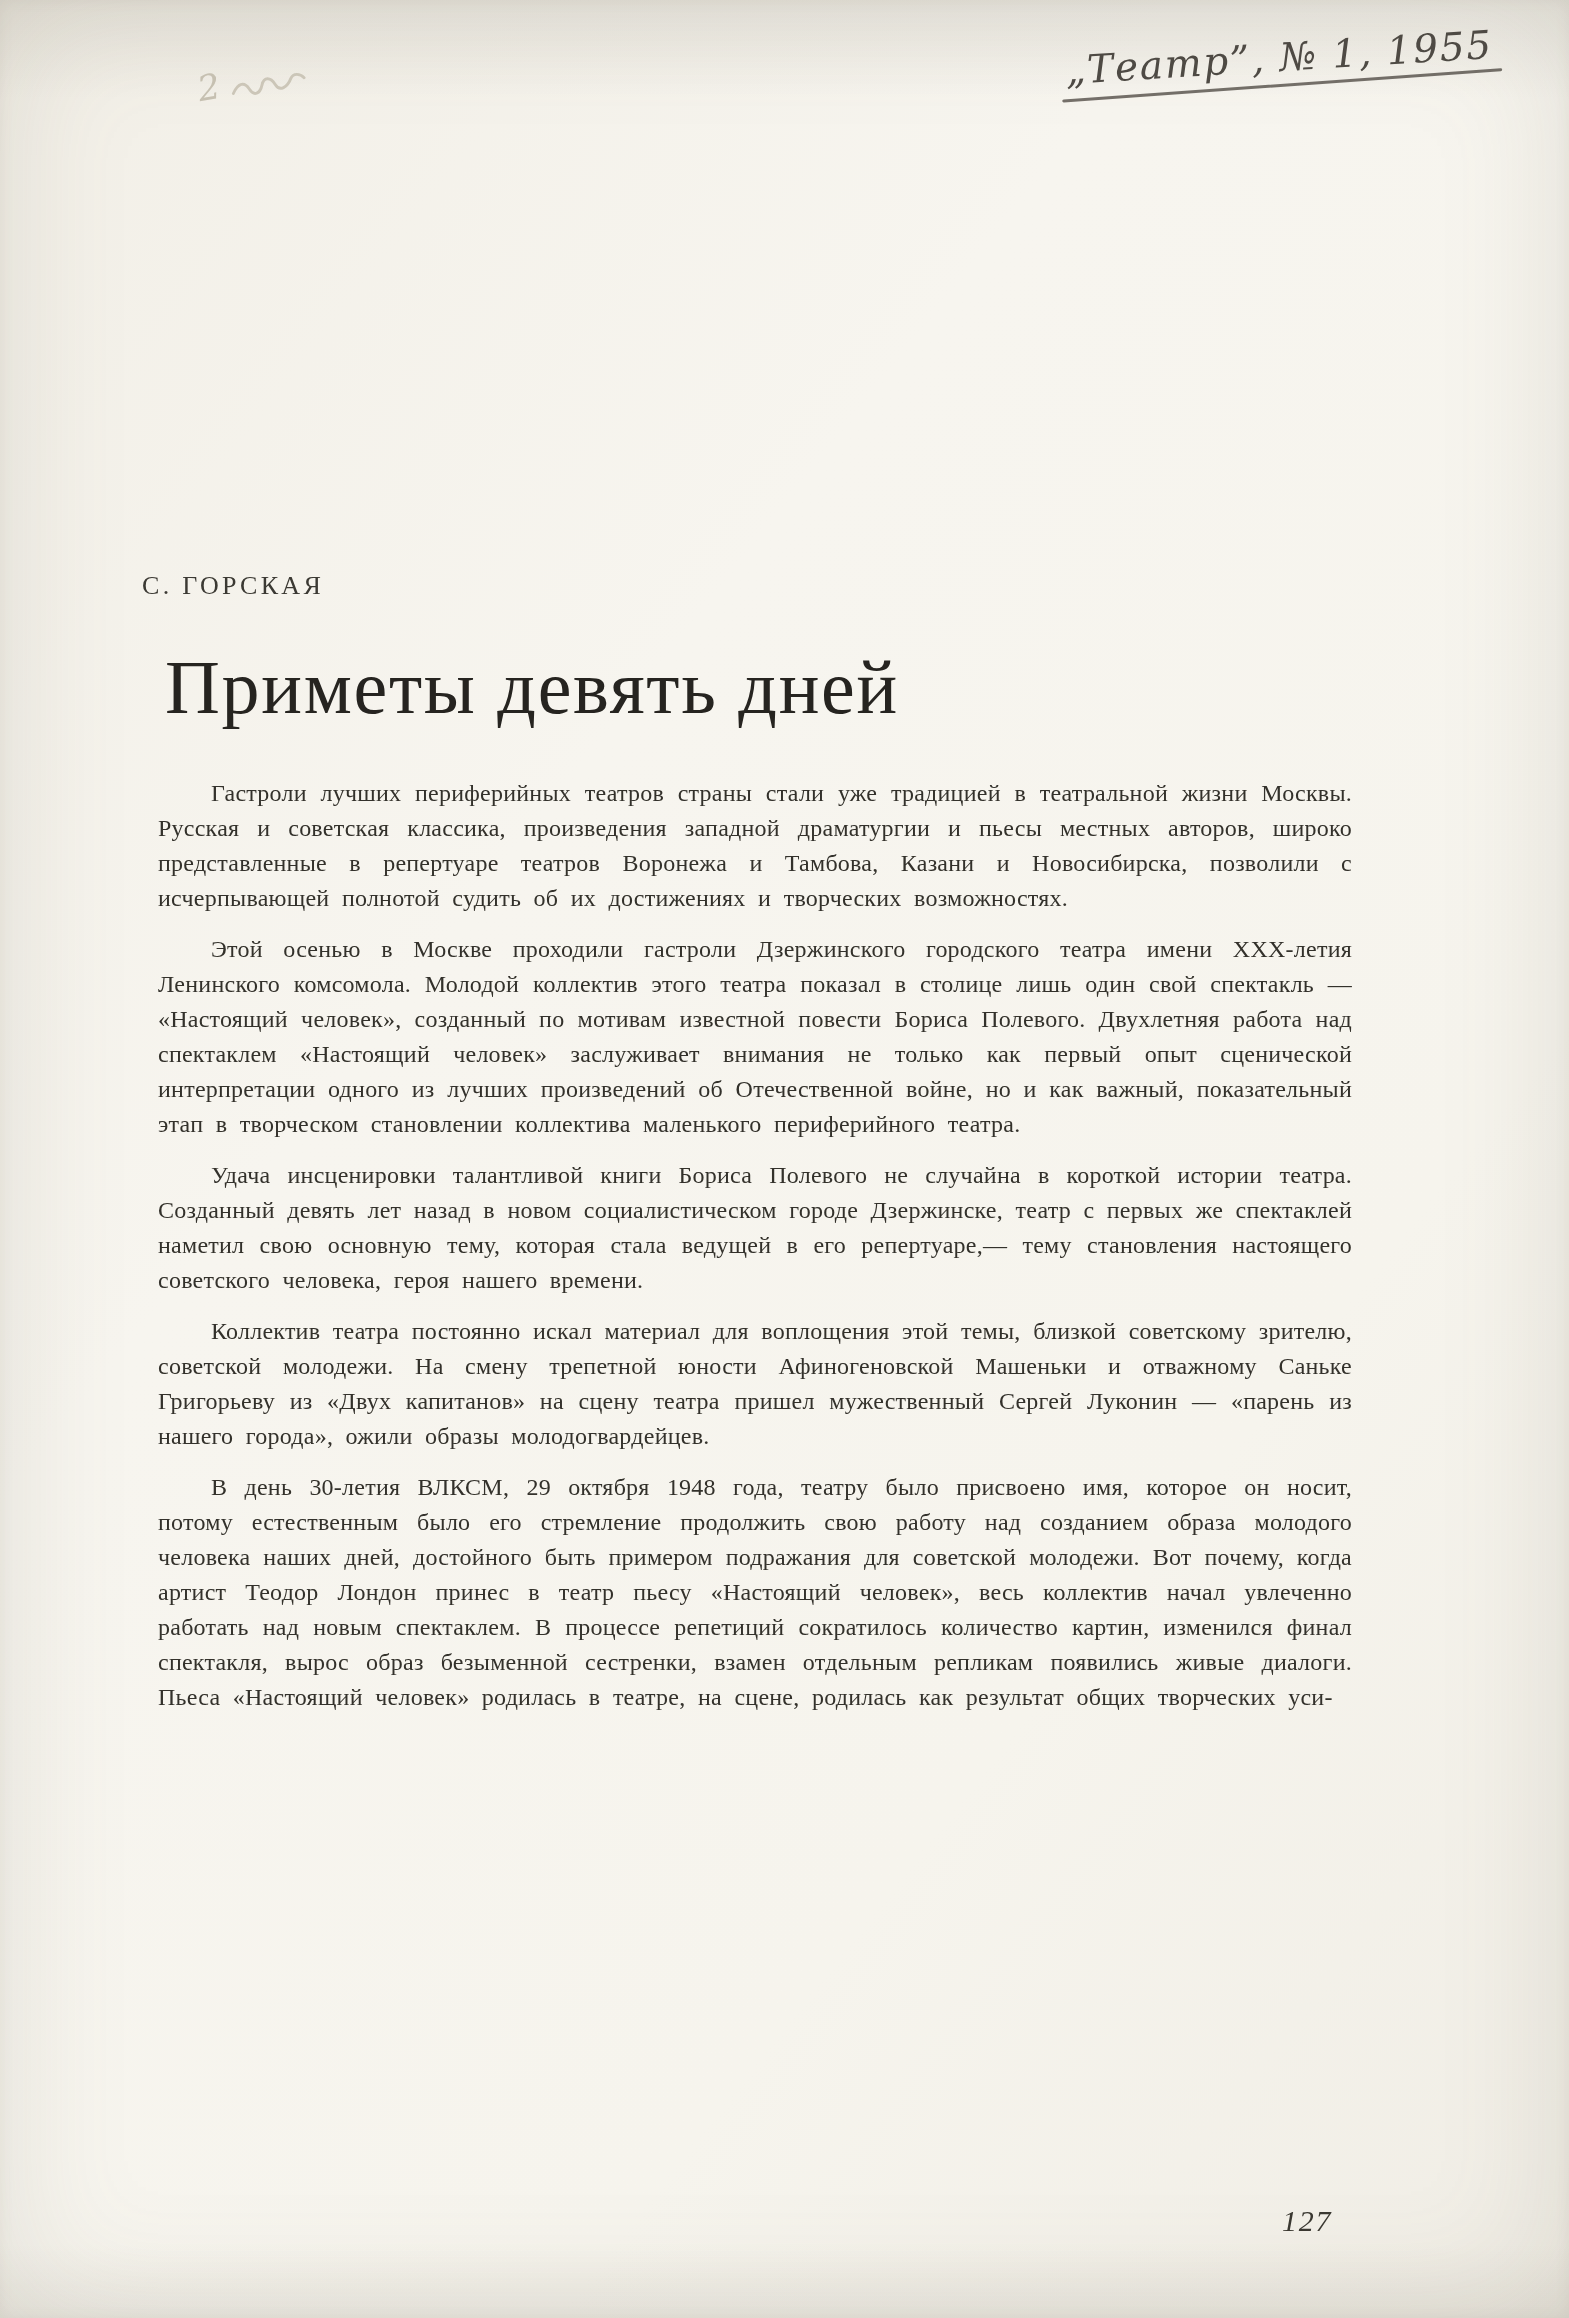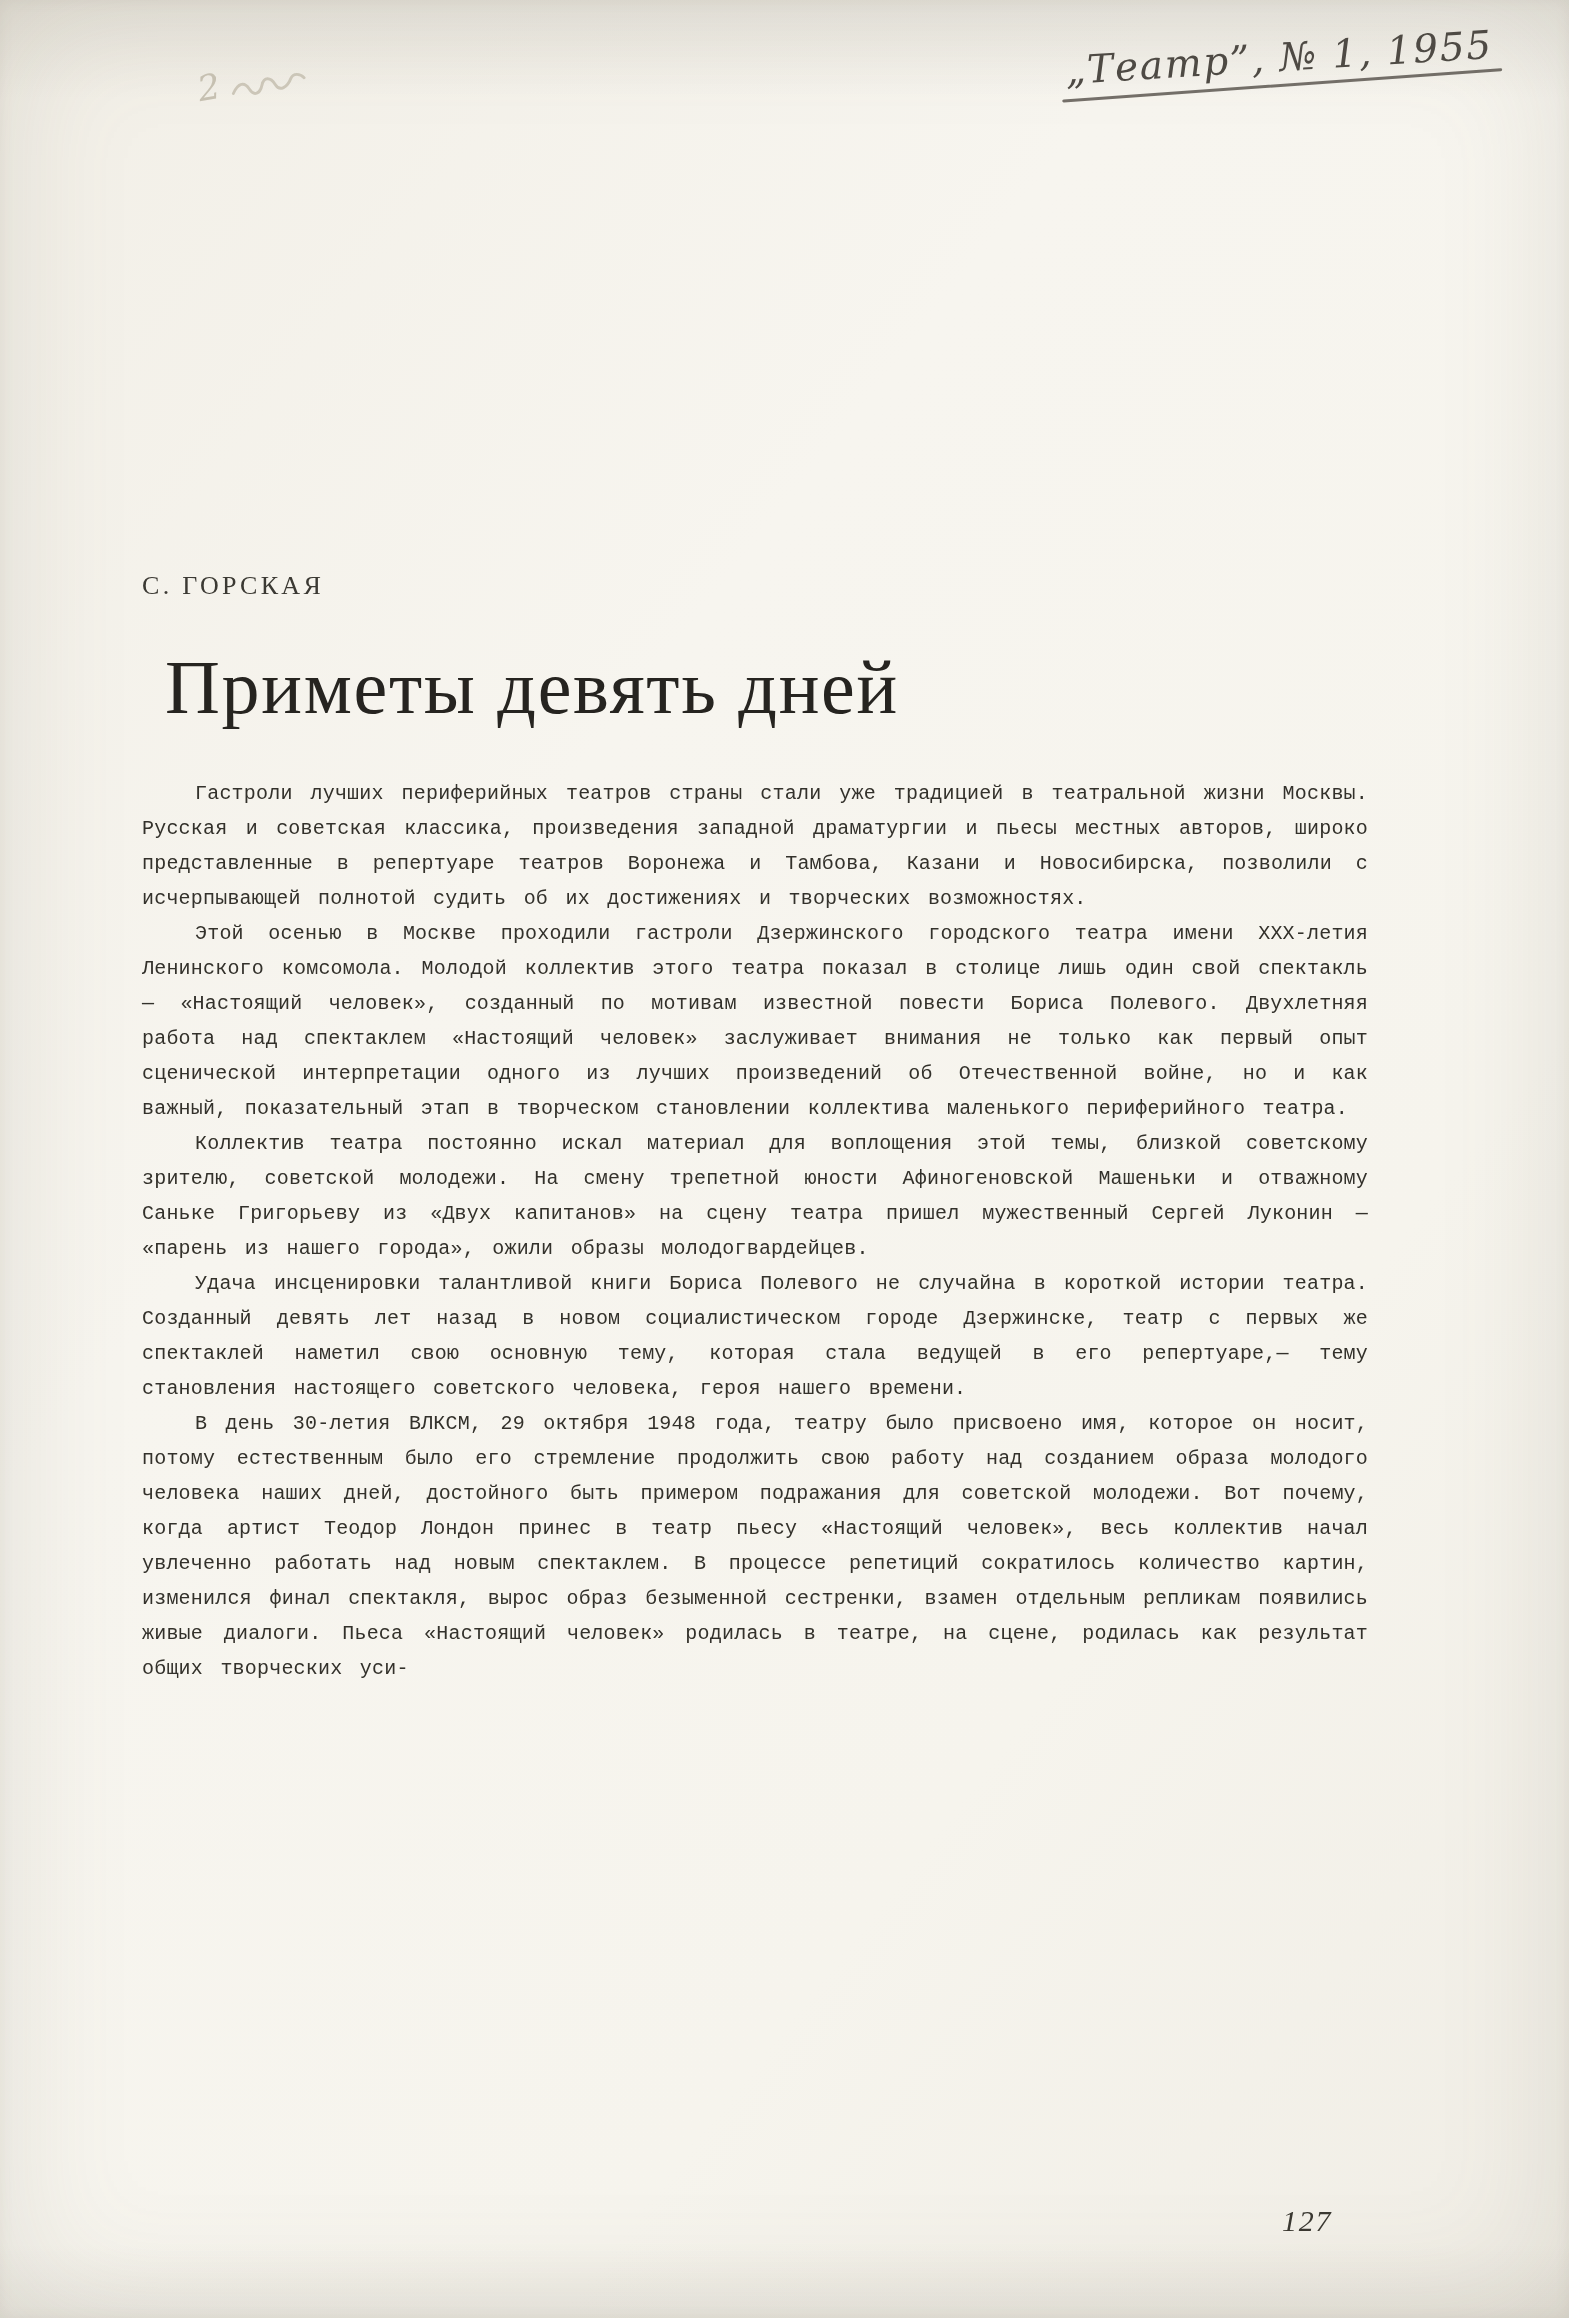--- a/index.html
+++ b/index.html
@@ -92,29 +92,28 @@
   .page-title {
     font-size: 76px;
     font-weight: 400;
     letter-spacing: 1.7px;
     color: #262420;
     margin: 0 0 51px 23px;
     line-height: 1;
   }
 
   .article-body p.para {
-    margin: 0;
-    font-size: 20px;
+    margin: 16px;
+    font-size: 24px;
     line-height: 35px;
     text-align: justify;
     text-indent: 53px;
     word-spacing: 0.26em;
     letter-spacing: 0.01em;
     color: #33312b;
-    font-family: Liberation Mono, monospace;
   }
 
   .page-number {
     position: absolute;
     top: 2204px;
     left: 1282px;
     font-style: italic;
     font-size: 30px;
     letter-spacing: 1.7px;
     color: #3a3831;
@@ -137,22 +136,22 @@
   <div class="text-col">
 
     <div class="byline">С. ГОРСКАЯ</div>
 
     <h1 class="page-title">Приметы девять дней</h1>
 
     <div class="article-body">
 
     <p class="para">Гастроли лучших периферийных театров страны стали уже традицией в театральной жизни Москвы. Русская и советская классика, произведения западной драматургии и пьесы местных авторов, широко представленные в репертуаре театров Воронежа и Тамбова, Казани и Новосибирска, позволили с исчерпывающей полнотой судить об их достижениях и творческих возможностях.</p>
         <p class="para">Этой осенью в Москве проходили гастроли Дзержинского городского театра имени XXX-летия Ленинского комсомола. Молодой коллектив этого театра показал в столице лишь один свой спектакль — «Настоящий человек», созданный по мотивам известной повести Бориса Полевого. Двухлетняя работа над спектаклем «Настоящий человек» заслуживает внимания не только как первый опыт сценической интерпретации одного из лучших произведений об Отечественной войне, но и как важный, показательный этап в творческом становлении коллектива маленького периферийного театра.</p>
+        <p class="para">Удача инсценировки талантливой книги Бориса Полевого не случайна в короткой истории театра. Созданный девять лет назад в новом социалистическом городе Дзержинске, театр с первых же спектаклей наметил свою основную тему, которая стала ведущей в его репертуаре,— тему становления настоящего советского человека, героя нашего времени.</p>
         <p class="para">Коллектив театра постоянно искал материал для воплощения этой темы, близкой советскому зрителю, советской молодежи. На смену трепетной юности Афиногеновской Машеньки и отважному Саньке Григорьеву из «Двух капитанов» на сцену театра пришел мужественный Сергей Луконин — «парень из нашего города», ожили образы молодогвардейцев.</p>
-        <p class="para">Удача инсценировки талантливой книги Бориса Полевого не случайна в короткой истории театра. Созданный девять лет назад в новом социалистическом городе Дзержинске, театр с первых же спектаклей наметил свою основную тему, которая стала ведущей в его репертуаре,— тему становления настоящего советского человека, героя нашего времени.</p>
         <p class="para">В день 30-летия ВЛКСМ, 29 октября 1948 года, театру было присвоено имя, которое он носит, потому естественным было его стремление продолжить свою работу над созданием образа молодого человека наших дней, достойного быть примером подражания для советской молодежи. Вот почему, когда артист Теодор Лондон принес в театр пьесу «Настоящий человек», весь коллектив начал увлеченно работать над новым спектаклем. В процессе репетиций сократилось количество картин, изменился финал спектакля, вырос образ безыменной сестренки, взамен отдельным репликам появились живые диалоги. Пьеса «Настоящий человек» родилась в театре, на сцене, родилась как результат общих творческих уси-</p>
       </div>
 
   </div>
 
   <div class="page-number">127</div>
 
 </div>
 
 

